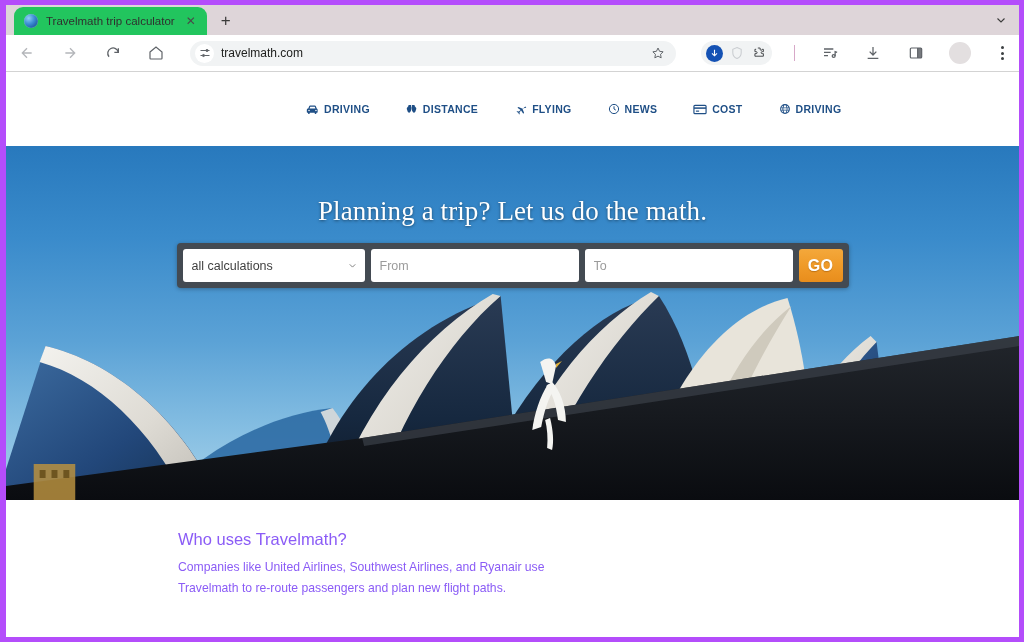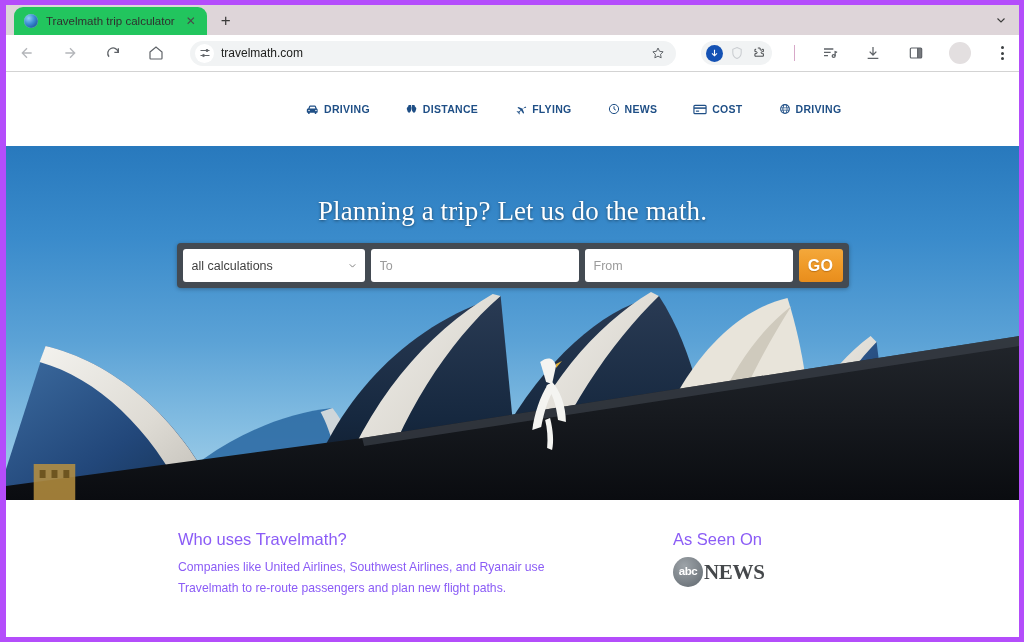--- a/index.html
+++ b/index.html
@@ -561,38 +561,29 @@
         <div class="sel-wrap">
           <select>
             <option>all calculations</option>
           </select>
           <span class="sel-chev">
             <svg width="11" height="11" viewBox="0 0 24 24" fill="none" stroke="currentColor" stroke-width="2">
                   <path d="M6 9.5l6 6 6-6"></path>
                 </svg>
           </span>
         </div>
+        <input class="txt-input" type="text" placeholder="From" style="">
         <input class="txt-input" type="text" placeholder="To" style="">
-        <input class="txt-input" type="text" placeholder="From" style="">
         <button class="go-btn">GO</button>
       </div>
     </div>
 
     <div class="lower">
       <div class="col-left">
         <div class="sec-h">Who uses Travelmath?</div>
         <div class="sec-p">Companies like United Airlines, Southwest Airlines, and Ryanair use Travelmath to re-route passengers and plan new flight paths.</div>
 
       </div>
-      <div class="col-right">
-        <div class="sec-h">As Seen On</div>
-        <div class="abc-logo">
-          <div class="abc-circle">
-            <span>abc</span>
-          </div>
-          <div class="abc-news">NEWS</div>
-        </div>
-      </div>
     </div>
 
   </div>
 </div>
 </div>
 
 </body></html>

